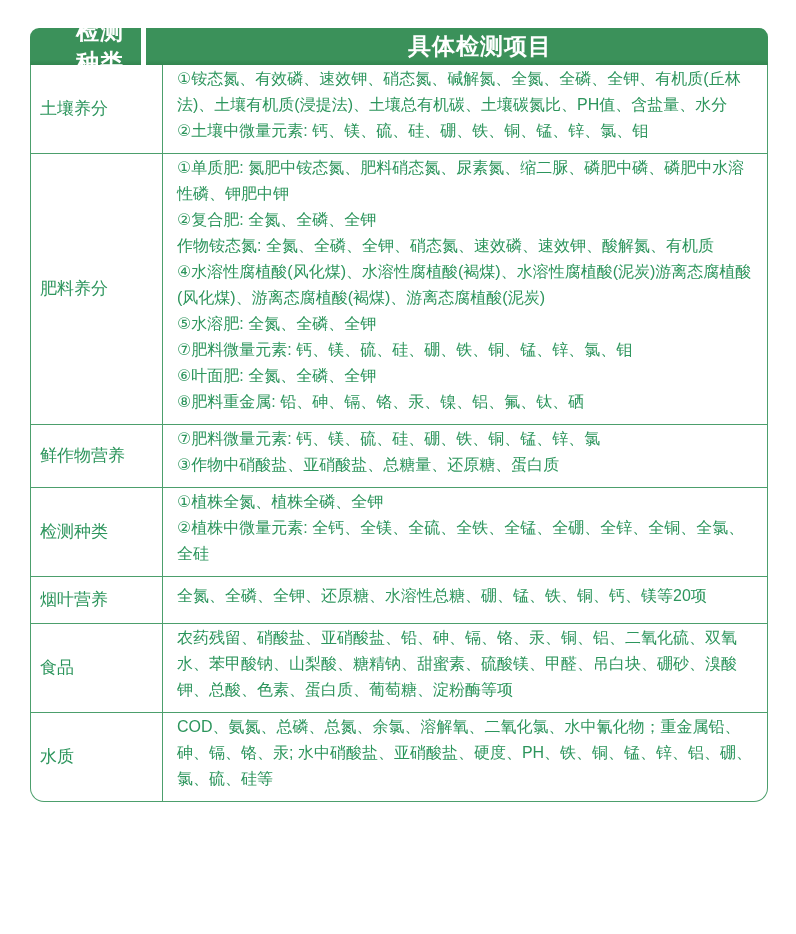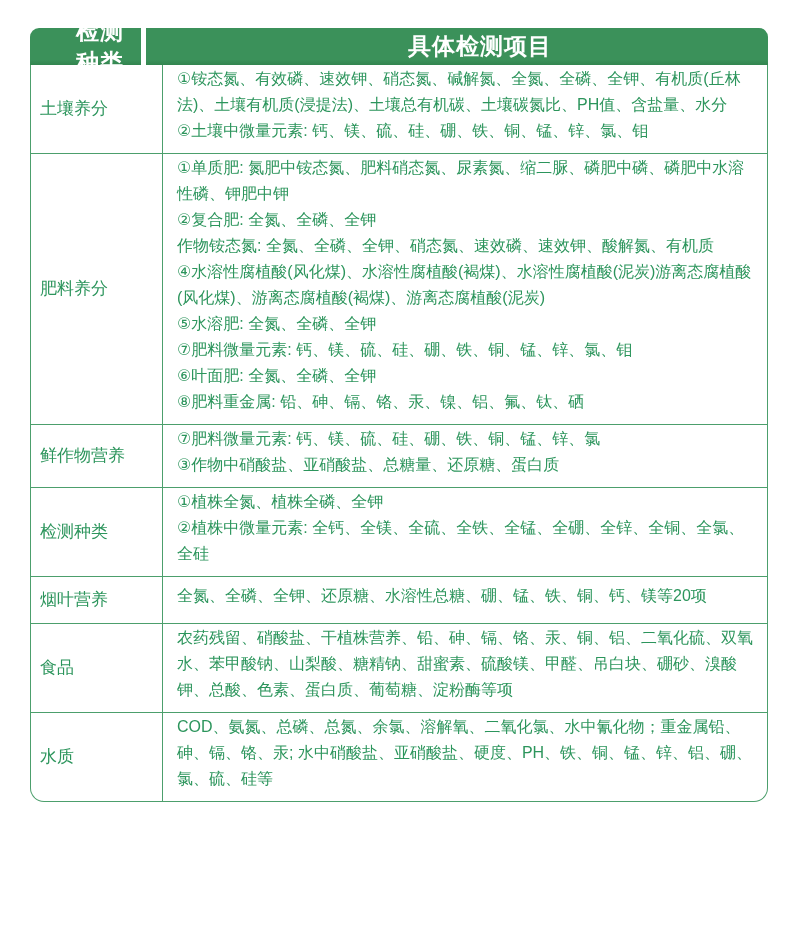--- a/index.html
+++ b/index.html
@@ -137,21 +137,21 @@
     <div class="items-cell">
           <p class="item-line">全氮、全磷、全钾、还原糖、水溶性总糖、硼、锰、铁、铜、钙、镁等20项</p>
         </div>
   </div>
 
   <div class="table-row">
     <div class="category-cell">
       <span>食品</span>
     </div>
     <div class="items-cell">
-          <p class="item-line">农药残留、硝酸盐、干植株营养、铅、砷、镉、铬、汞、铜、铝、二氧化硫、双氧水、苯甲酸钠、山梨酸、糖精钠、甜蜜素、硫酸镁、甲醛、吊白块、硼砂、溴酸钾、总酸、色素、蛋白质、葡萄糖、淀粉酶等项</p>
+          <p class="item-line">农药残留、硝酸盐、亚硝酸盐、铅、砷、镉、铬、汞、铜、铝、二氧化硫、双氧水、苯甲酸钠、山梨酸、糖精钠、甜蜜素、硫酸镁、甲醛、吊白块、硼砂、溴酸钾、总酸、色素、蛋白质、葡萄糖、淀粉酶等项</p>
         </div>
   </div>
 
   <div class="table-row">
     <div class="category-cell">
       <span>水质</span>
     </div>
     <div class="items-cell">
           <p class="item-line">COD、氨氮、总磷、总氮、余氯、溶解氧、二氧化氯、水中氰化物；重金属铅、砷、镉、铬、汞; 水中硝酸盐、亚硝酸盐、硬度、PH、铁、铜、锰、锌、铝、硼、氯、硫、硅等</p>
         </div>

